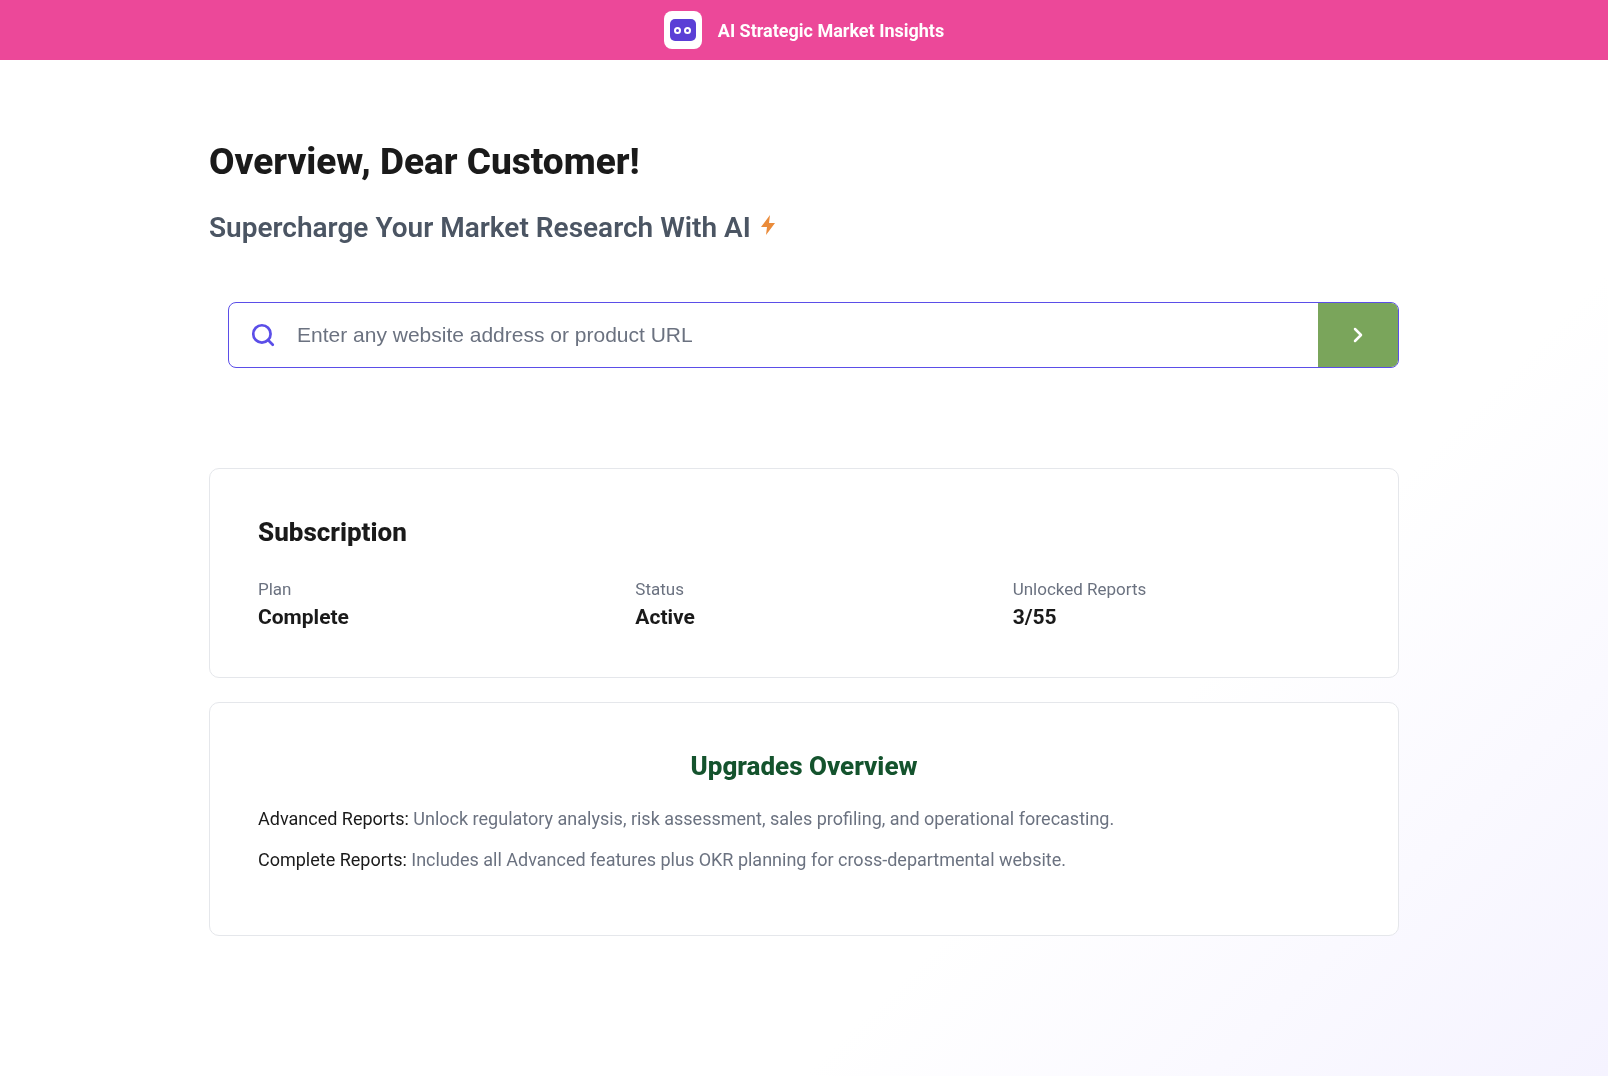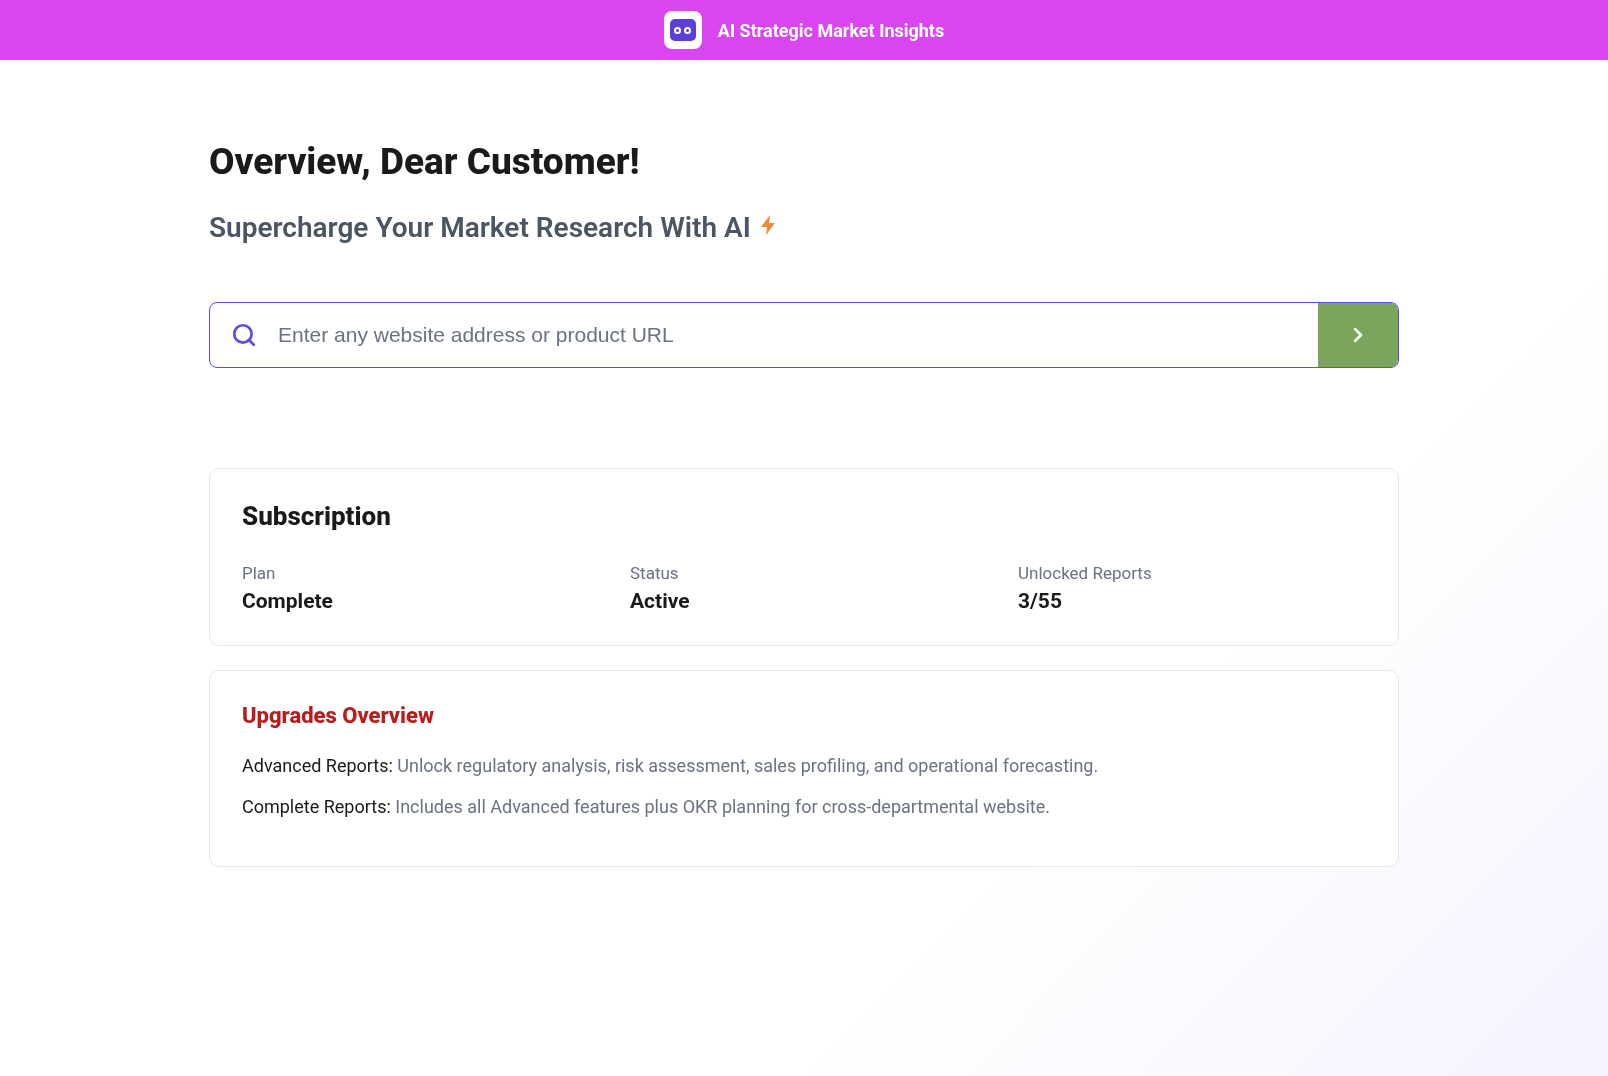--- a/index.html
+++ b/index.html
@@ -9,21 +9,21 @@
     }
     
     body {
       font-family: -apple-system, BlinkMacSystemFont, 'Segoe UI', Roboto, Oxygen, Ubuntu, sans-serif;
       background: linear-gradient(135deg, #ffffff 0%, #ffffff 70%, #f5f3ff 100%);
       min-height: 100vh;
       color: #1a1a1a;
     }
     
     .header {
-      background: #d946ef;
+      background: #ec4899;
       height: 60px;
       display: flex;
       align-items: center;
       justify-content: center;
       gap: 16px;
     }
     
     .logo-box {
       width: 38px;
       height: 38px;
@@ -95,20 +95,21 @@
     }
     
     .bolt-icon {
       color: #ea8b3a;
       font-size: 20px;
     }
     
     .search-wrapper {
       position: relative;
       margin-bottom: 100px;
+      margin-left: 19px;
     }
     
     .search-container {
       display: flex;
       border: 1.5px solid #5b4ee8;
       border-radius: 8px;
       overflow: hidden;
       background: #ffffff;
       height: 66px;
     }
@@ -151,36 +152,37 @@
     
     .chevron-icon {
       width: 24px;
       height: 24px;
     }
     
     .card {
       background: #ffffff;
       border: 1px solid #e5e7eb;
       border-radius: 10px;
-      padding: 32px;
+      padding: 48px;
       margin-bottom: 24px;
     }
     
     .card-title {
       font-size: 26px;
       font-weight: 800;
       color: #1a1a1a;
       margin-bottom: 32px;
     }
     
     .card-title-upgrades {
-      font-size: 22px;
+      font-size: 26px;
       font-weight: 800;
-      color: #b91c1c;
+      color: #14532d;
       margin-bottom: 24px;
+      text-align: center;
     }
     
     .stats-row {
       display: flex;
       gap: 40px;
     }
     
     .stat-item {
       flex: 1;
     }

